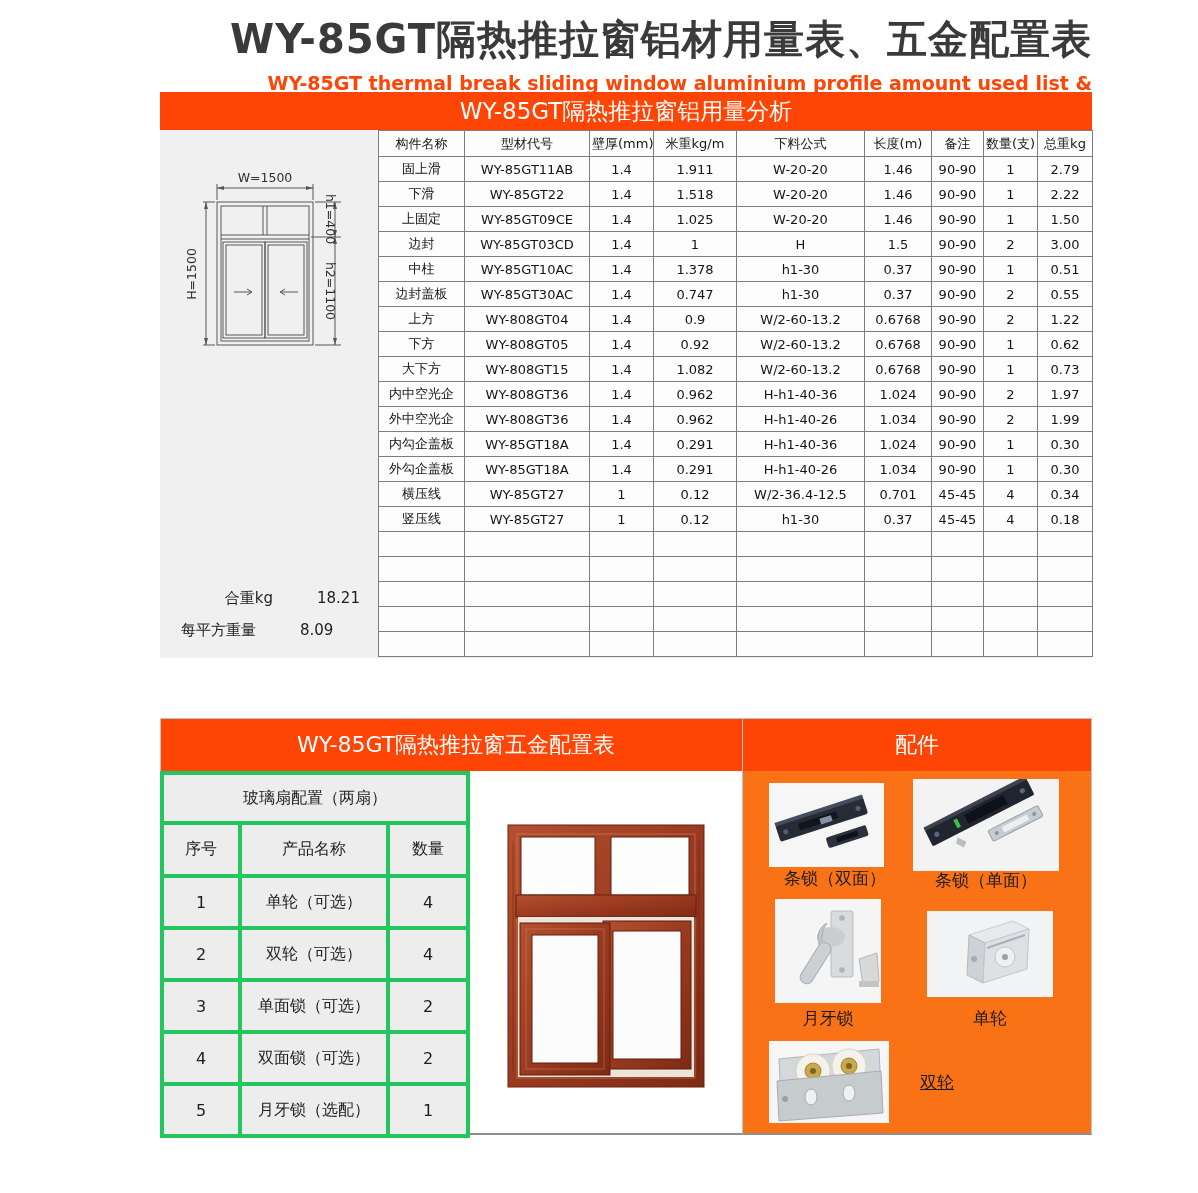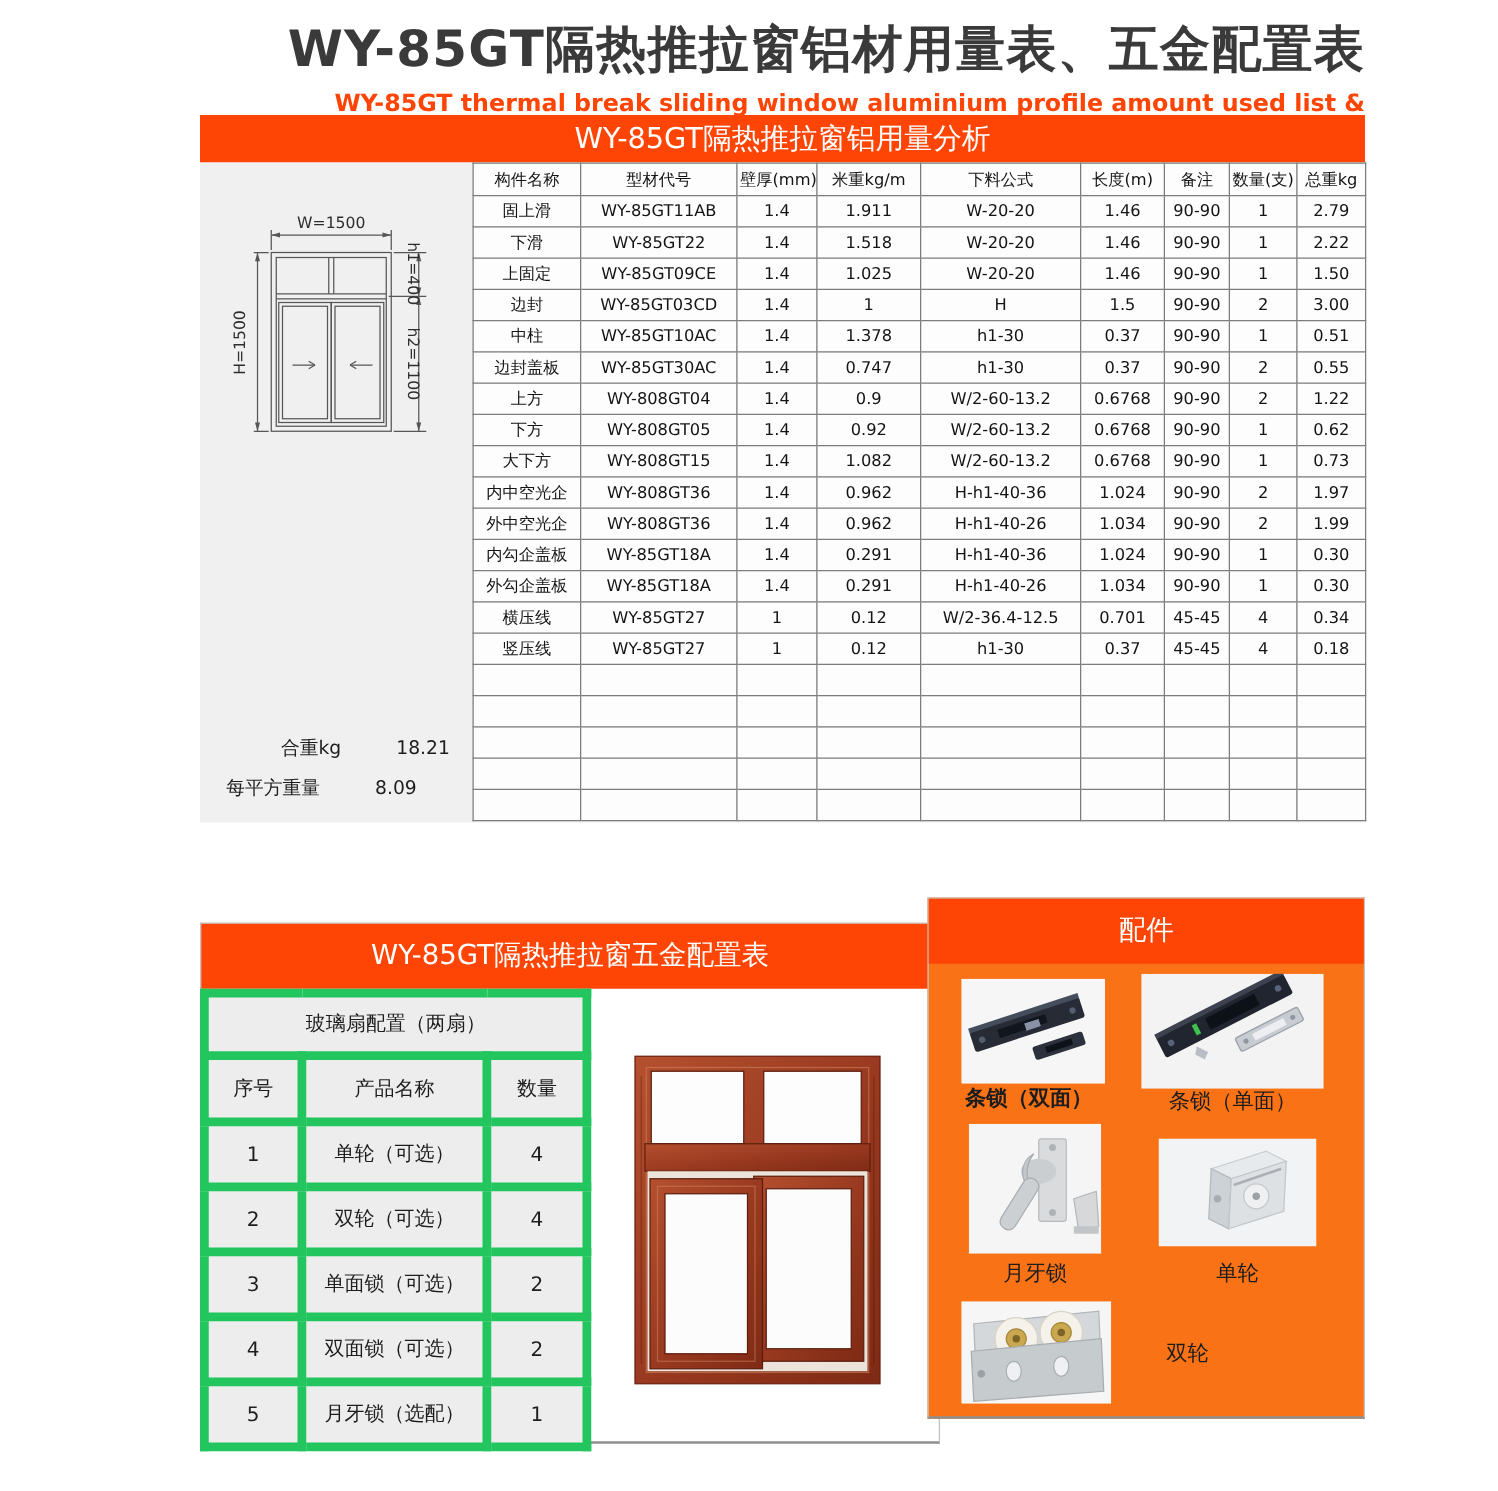--- a/index.html
+++ b/index.html
@@ -28,27 +28,27 @@
   table{ border-collapse:collapse; table-layout:fixed; }
   .profile-table{ position:absolute; left:218px; top:0; width:714px; font-size:13px; color:#141414; }
   .profile-table th,.profile-table td{ border:1px solid var(--line); background:#fdfdfd;
     text-align:center; padding:0 2px; font-weight:normal; overflow:hidden; white-space:nowrap; }
   .profile-table thead tr{ height:26px; }
   .profile-table tbody tr{ height:25px; }
   .profile-table tr.empty-row{ height:25px; }
 
   
   .hw-panel{ position:absolute; left:160px; top:718px; width:592px; height:417px; background:#fff;
-    border:1px solid #c2c2c2; border-bottom:2px solid #8f8f8f; box-sizing:border-box;margin-top:20px; }
+    border:1px solid #c2c2c2; border-bottom:2px solid #8f8f8f; box-sizing:border-box; }
   .acc-panel{ position:absolute; left:742px; top:718px; width:350px; height:417px; background:#f97316;
     border:1px solid #c2c2c2; border-bottom:2px solid #8f8f8f; box-sizing:border-box; }
   .panel-banner{ position:absolute; left:0; top:0; right:0; height:52px; line-height:52px; font-size:22px; }
 
   .hw-table{ position:absolute; left:-1px; top:52px; width:306px; font-size:16px; color:#1d1d1d; }
-  .hw-table th,.hw-table td{ border:7px solid #22c55e; background:#ededed; text-align:center;
+  .hw-table th,.hw-table td{ border:4px solid #22c55e; background:#ededed; text-align:center;
     padding:0; font-weight:500; }
   .hw-table .subheader-row{ height:50px; }
   .hw-table .colhead-row{ height:53px;padding-left:25px; }
   .hw-table tbody tr{ height:52px; }
 
   .window-photo{ position:absolute; left:345px; top:102px; }
 
   .acc-img{ position:absolute; }
   .acc-label{ position:absolute; font-size:17px; color:#1c1c1c; text-align:center; font-weight:500; }
 </style>
@@ -489,21 +489,21 @@
           <rect x="8" y="28" width="92" height="16" rx="2" fill="#262b36"></rect>
           <rect x="30" y="32" width="40" height="7" fill="#11151d"></rect>
           <rect x="52" y="34" width="12" height="6" fill="#8a93a5"></rect>
           <circle cx="16" cy="36" r="2.5" fill="#555e70"></circle>
           <circle cx="92" cy="36" r="2.5" fill="#555e70"></circle>
           <rect x="52" y="54" width="42" height="11" rx="2" fill="#2b313d"></rect>
           <rect x="62" y="57" width="22" height="5" fill="#0e1219"></rect>
         </g>
       </svg>
     </div>
-    <div class="acc-label" style="left:10px; top:148px; width:140px;font-weight:bold;">条锁（双面）</div>
+    <div class="acc-label" style="left:22px; top:148px; width:140px;">条锁（双面）</div>
 
     <div class="acc-img" style="left:170px; top:60px;">
       <svg width="146" height="92" viewBox="0 0 146 92">
         <rect x="0" y="0" width="146" height="92" fill="#f3f3f3"></rect>
         <g transform="rotate(-27 73 46)">
           <rect x="16" y="20" width="114" height="5" fill="#3c4250"></rect>
           <rect x="16" y="24" width="114" height="17" rx="2" fill="#21252f"></rect>
           <rect x="58" y="27" width="44" height="10" fill="#0d1118"></rect>
           <rect x="46" y="27" width="4" height="9" fill="#3ec24e"></rect>
           <circle cx="25" cy="32" r="2.6" fill="#59637a"></circle>
@@ -558,16 +558,16 @@
         <circle cx="44" cy="30" r="3" fill="#7c6426"></circle>
         <circle cx="80" cy="25" r="17" fill="#f4f2ea" stroke="#d8d4c6"></circle>
         <circle cx="80" cy="25" r="8" fill="#caa84f" stroke="#a8863a"></circle>
         <circle cx="80" cy="25" r="3" fill="#7c6426"></circle>
         <polygon points="8,40 112,30 114,72 10,80" fill="#c6cbce" stroke="#a8adb0"></polygon>
         <ellipse cx="42" cy="56" rx="6" ry="8" fill="#eef0f1" stroke="#a8adb0"></ellipse>
         <ellipse cx="80" cy="52" rx="6" ry="8" fill="#eef0f1" stroke="#a8adb0"></ellipse>
         <circle cx="16" cy="58" r="3" fill="#9aa1a7"></circle>
       </svg>
     </div>
-    <div class="acc-label" style="left:164px; top:352px; width:60px; text-align:right;">双轮</div>
+    <div class="acc-label" style="left:164px; top:352px; width:60px; text-align:center;text-decoration:underline;">双轮</div>
   </section>
 
 </div>
 
 </body></html>

